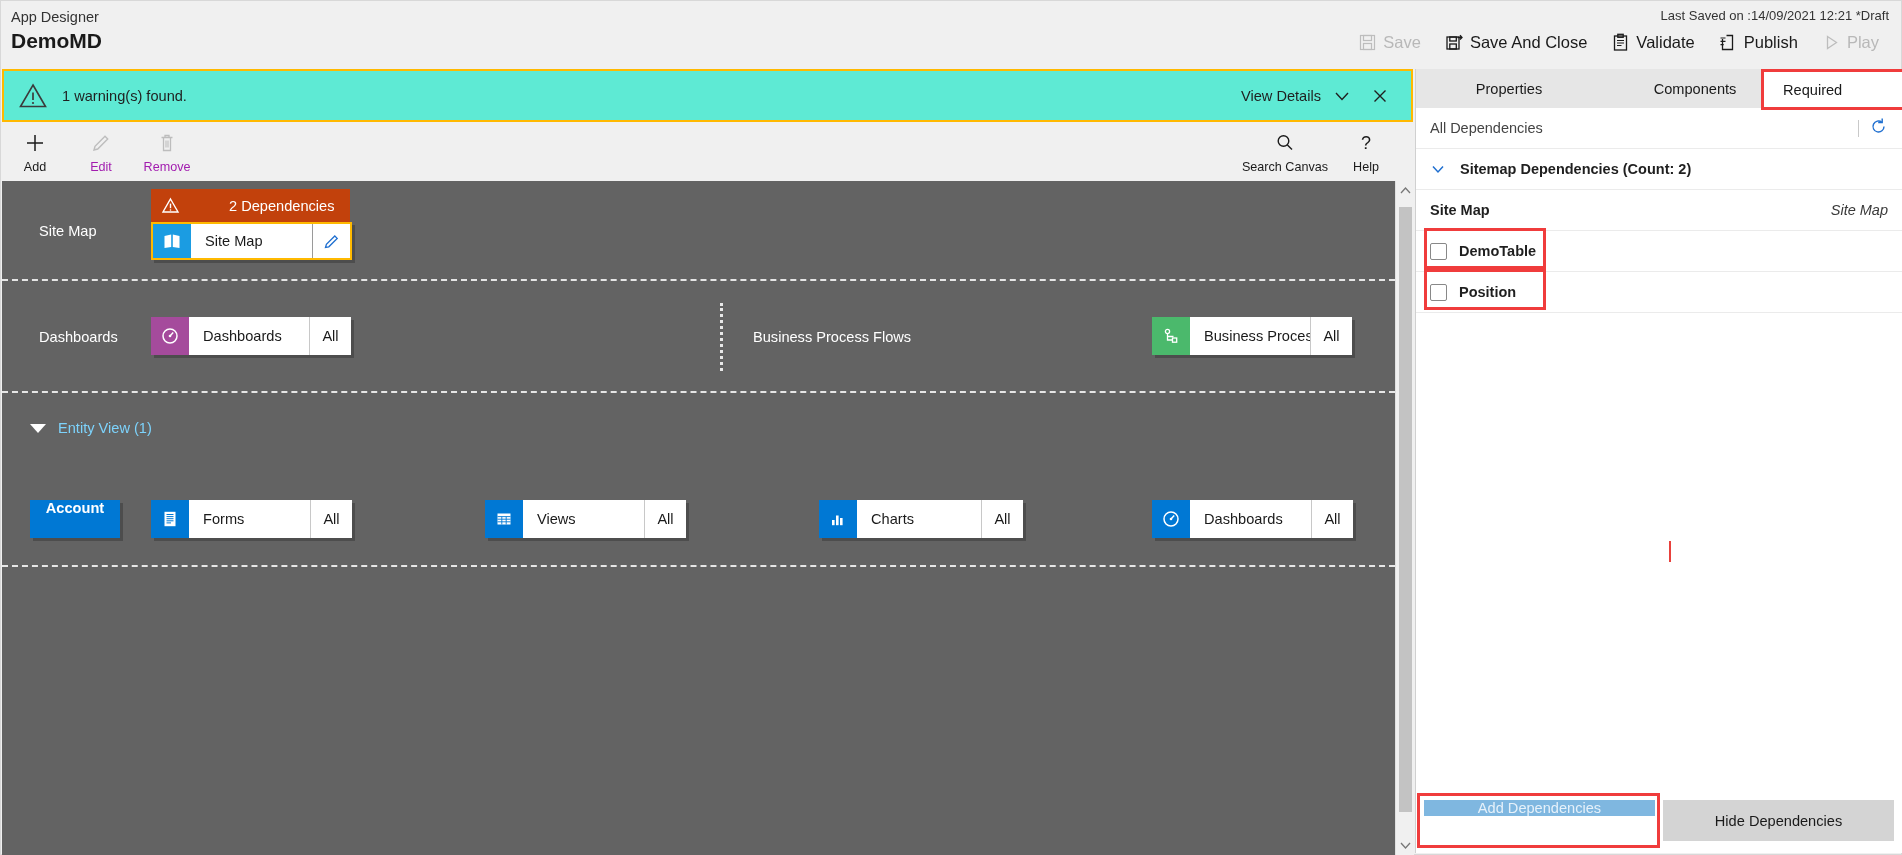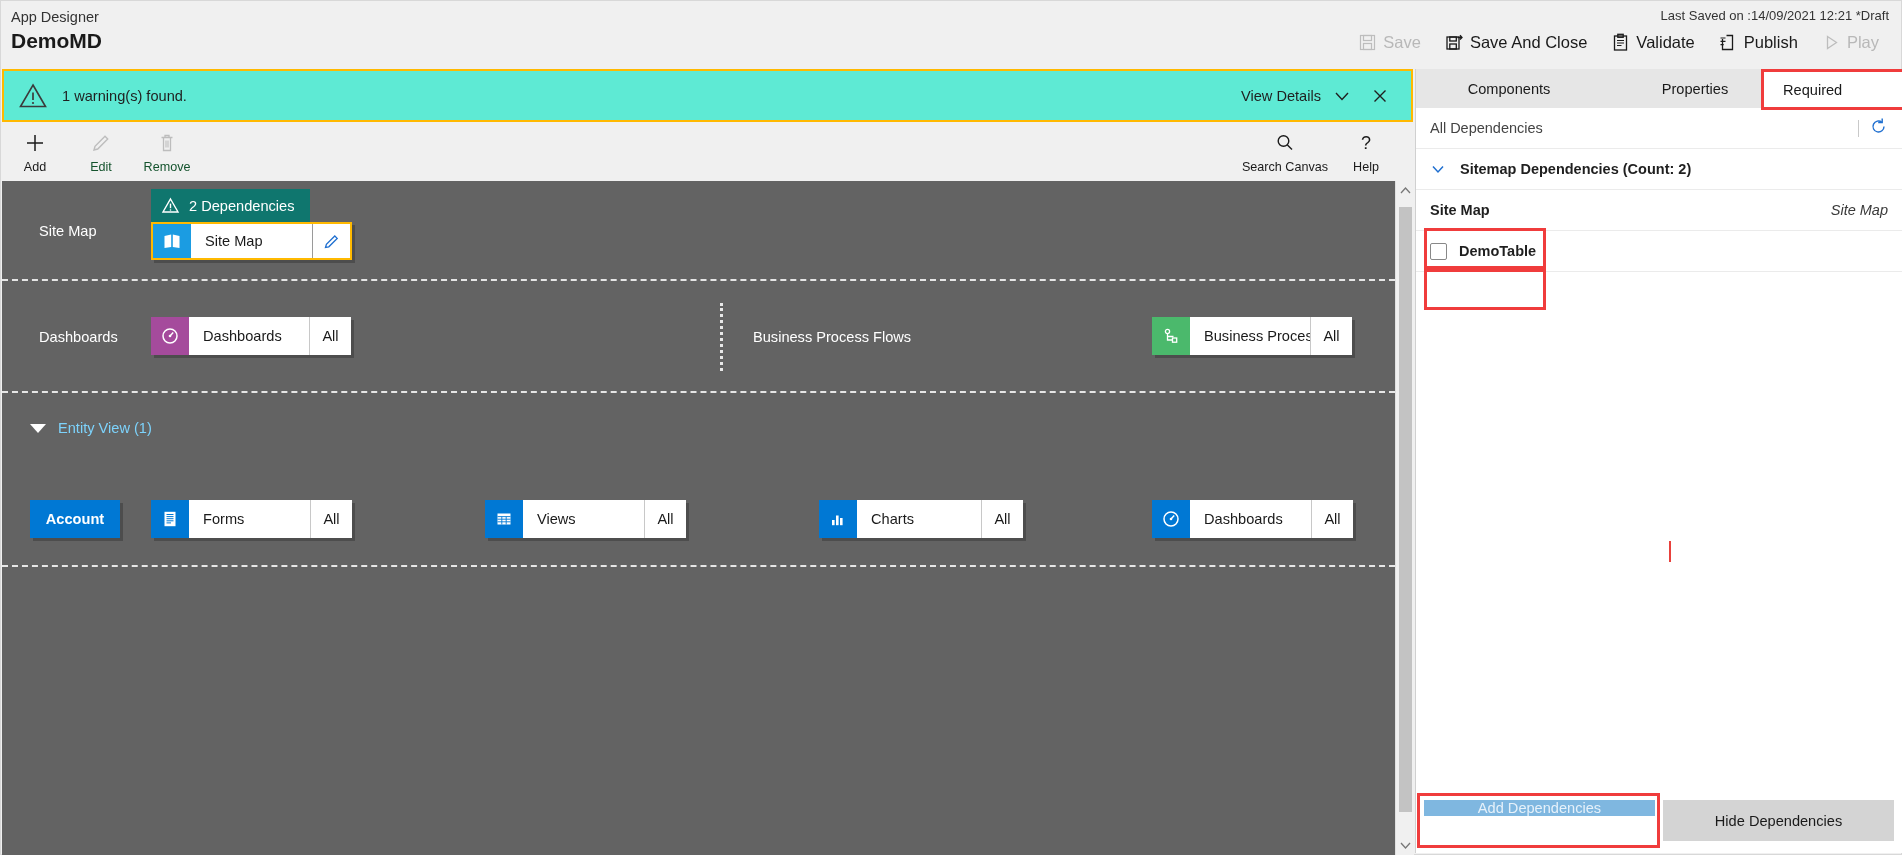--- a/index.html
+++ b/index.html
@@ -67,21 +67,21 @@
 
   
   .canvas-toolbar {
     position: absolute; left: 1px; top: 123px; width: 1411px; height: 57px;
     background: #f0f0f0; display: flex; align-items: center;
   }
   .tb-item {
     width: 66px; display: flex; flex-direction: column; align-items: center;
     justify-content: center; gap: 2px; cursor: pointer; color: #1a1a1a;
   }
-  .tb-item.disabled { color: #14532d; cursor: default; }
+  .tb-item.disabled { color: #a21caf; cursor: default; }
   .tb-item .tb-label { font-size: 12.6px; }
   .tb-right { margin-left: auto; display: flex; align-items: center; gap: 0; padding-right: 14px; }
   .tb-wide { width: 96px; }
 
   
   .canvas {
     position: absolute; left: 1px; top: 180px; width: 1393px; height: 674px;
     background: #636363; overflow: hidden;
   }
   .crow { position: relative; }
@@ -106,31 +106,31 @@
     width: 42px; min-width: 42px; display: flex; align-items: center;
     justify-content: center; font-size: 14.6px; color: #1a1a1a;
     border-left: 1px solid #c8c8c8;
   }
   .tile .tile-edit {
     width: 38px; min-width: 38px; display: flex; align-items: center;
     justify-content: center; border-left: 1px solid #9a9a9a;
   }
   .dep-badge {
     position: absolute; display: flex; align-items: center; height: 33px;
-    background: #0f766e; color: #ffffff; font-size: 14.6px;
-    padding-right: 16px; cursor: pointer;
+    background: #c2410c; color: #ffffff; font-size: 14.6px;
+    padding-right: 16px; cursor: pointer; gap: 40px;
   }
   .dep-badge .dep-ico {
     width: 38px; min-width: 38px; display: flex; align-items: center;
     justify-content: center;
   }
   .sitemap-tile { border: 2px solid #ffb900; }
   .ent-btn {
     position: absolute; height: 38px; background: #0078d4; color: #fff;
-    display: flex; align-items: center; justify-content: center;
+    display: flex; justify-content: center;
     font-size: 14.6px; font-weight: bold; box-shadow: 3px 3px 0 rgba(0,0,0,0.22);
     cursor: pointer;
   }
   .grp-head {
     position: absolute; display: flex; align-items: center; gap: 12px;
     color: #7dd3fc; font-size: 14.6px; cursor: pointer;
   }
   .tri-down {
     width: 0; height: 0; border-left: 8px solid transparent;
     border-right: 8px solid transparent; border-top: 9px solid #ffffff;
@@ -485,24 +485,24 @@
     <div class="vs-arrow" style="bottom:0;">
       <svg width="11" height="9" viewBox="0 0 11 9">
           <path d="M1 2 L5.5 7 L10 2" fill="none" stroke="#777" stroke-width="1.3"></path>
         </svg>
     </div>
   </div>
 
   <div class="rpanel">
     <div class="rtabs">
       <div class="rtab">
+        <span>Properties</span>
+      </div>
+      <div class="rtab">
         <span>Components</span>
-      </div>
-      <div class="rtab">
-        <span>Properties</span>
       </div>
       <div class="rtab active hl hl-box" style="position:absolute;left:347px;top:2px;height:37px;width:140px;">
         <span style="position:absolute;left:20px;">Required</span>
       </div>
     </div>
 
     <div class="rsec">
       <span>All Dependencies</span>
       <span class="rsec-right">
         <span class="divider-v"></span>
@@ -528,20 +528,24 @@
       <span>Site Map</span>
       <span class="rrow-type">Site Map</span>
     </div>
 
     <div class="rrow check">
       <span class="rcheck"></span>
       <span>DemoTable</span>
     </div>
     <div class="rrow-hl" style="left:8px;top:159px;width:122px;height:41px;"></div>
 
+    <div class="rrow check">
+      <span class="rcheck"></span>
+      <span>Position</span>
+    </div>
     <div class="rrow-hl" style="left:8px;top:200px;width:122px;height:41px;"></div>
 
     <div class="rfooter">
       <div class="btn-add-wrap">
         <div class="btn-add">
           <span>Add Dependencies</span>
         </div>
         <div class="btn-add-hl"></div>
       </div>
       <div class="btn-hide">

